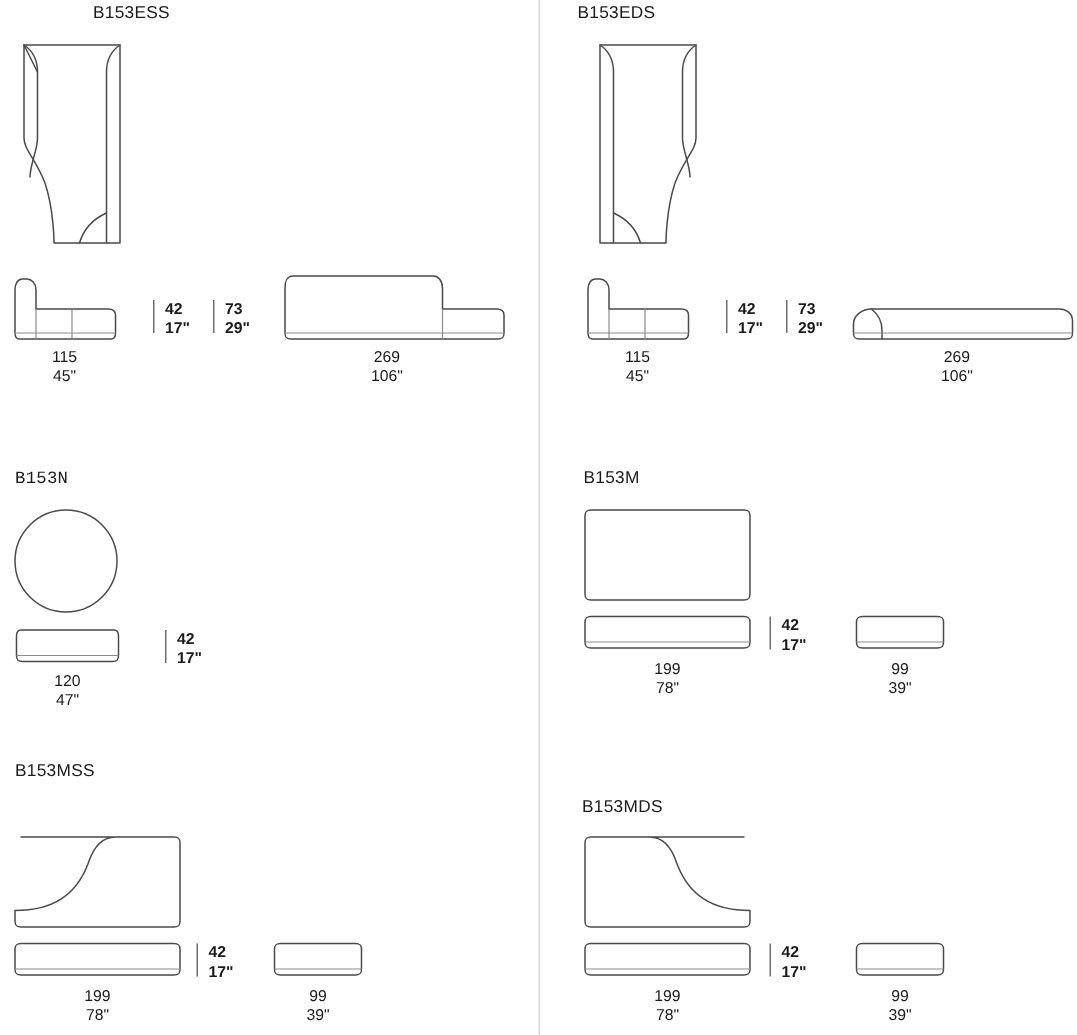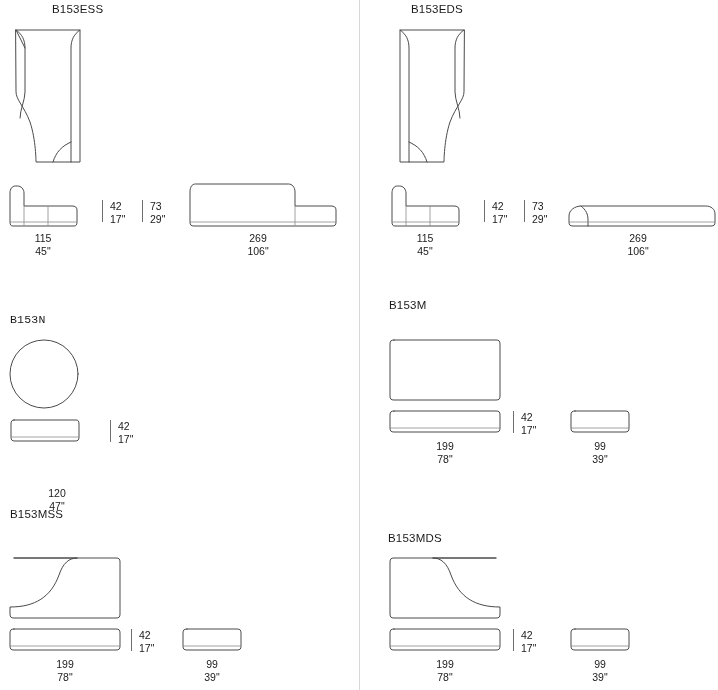--- a/index.html
+++ b/index.html
@@ -39,20 +39,21 @@
   .dims {
     position: absolute;
     font-size: 10.5px;
     line-height: 12.5px;
     text-align: center;
     color: #1a1a1a;
     white-space: nowrap;
   }
   .dims.left {
     text-align: left;
+    font-weight: bold;
   }
   .vtick {
     position: absolute;
     width: 1px;
     background: #6e6e6e;
   }
   svg {
     display: block;
     overflow: visible;
   }
@@ -76,21 +77,21 @@
     stroke-width: 0.8;
   }
 </style>
 </head>
 <body>
 
 <div class="sheet">
 
   <div class="divider-v"></div>
 
-  <div class="cell" style="left:8px; top:3px;padding-left:44px;">
+  <div class="cell" style="left:18px; top:3px;padding-left:44px;">
     <div class="code">B153ESS</div>
   </div>
 
   <div class="cell" style="left:8px; top:22px;">
     <svg width="80" height="140" viewBox="0 0 80 140">
       <path class="shape" d="M8,8 L72,8 L72,140 L28,140 C28,140 28,118 22,100 C16,84 8,78 8,70 Z"></path>
       <path class="ln" d="M8,8 C14,12 17,18 17,26 L17,70 C17,78 12,88 12,96"></path>
       <path class="ln" d="M8,8 L17,26"></path>
       <path class="ln" d="M72,8 C66,12 63,18 63,26 L63,140"></path>
       <path class="ln" d="M63,120 C54,124 48,130 45,140"></path>
@@ -128,21 +129,21 @@
       <path class="thin" d="M1,38 L147,38"></path>
       <path class="thin" d="M106,22 L106,42"></path>
     </svg>
   </div>
 
   <div class="dims" style="left:222px; top:232px; width:72px;">
     <div>269</div>
     <div>106"</div>
   </div>
 
-  <div class="cell" style="left:411px; top:3px;">
+  <div class="cell" style="left:385px; top:3px;">
     <div class="code">B153EDS</div>
   </div>
 
   <div class="cell" style="left:392px; top:22px;">
     <svg width="80" height="140" viewBox="0 0 80 140">
       <path class="shape" d="M72,8 L8,8 L8,140 L52,140 C52,140 52,118 58,100 C64,84 72,78 72,70 Z"></path>
       <path class="ln" d="M72,8 C66,12 63,18 63,26 L63,70 C63,78 68,88 68,96"></path>
       <path class="ln" d="M8,8 C14,12 17,18 17,26 L17,140"></path>
       <path class="ln" d="M17,120 C26,124 32,130 35,140"></path>
     </svg>
@@ -196,32 +197,32 @@
     </svg>
   </div>
 
   <div class="cell" style="left:10px; top:419px;">
     <svg width="70" height="24" viewBox="0 0 70 24">
       <path class="shape" d="M4,1 L66,1 C68,1 69,2 69,5 L69,18 C69,21 68,22 65,22 L5,22 C2,22 1,21 1,18 L1,5 C1,2 2,1 4,1 Z"></path>
       <path class="thin" d="M1,18 L69,18"></path>
     </svg>
   </div>
 
-  <div class="dims" style="left:26px; top:448px; width:62px;margin-top:39px;">
+  <div class="dims" style="left:14px; top:448px; width:62px;">
     <div>120</div>
     <div>47"</div>
   </div>
 
   <div class="vtick" style="left:110px; top:420px; height:22px;"></div>
   <div class="dims left" style="left:118px; top:420px;">
     <div>42</div>
     <div>17"</div>
   </div>
 
-  <div class="cell" style="left:389px; top:299px;">
+  <div class="cell" style="left:389px; top:313px;">
     <div class="code">B153M</div>
   </div>
 
   <div class="cell" style="left:389px; top:339px;">
     <svg width="112" height="62" viewBox="0 0 112 62">
       <path class="shape" d="M5,1 L107,1 C110,1 111,2 111,5 L111,57 C111,60 110,61 107,61 L5,61 C2,61 1,60 1,57 L1,5 C1,2 2,1 5,1 Z"></path>
     </svg>
   </div>
 
   <div class="cell" style="left:389px; top:410px;">

